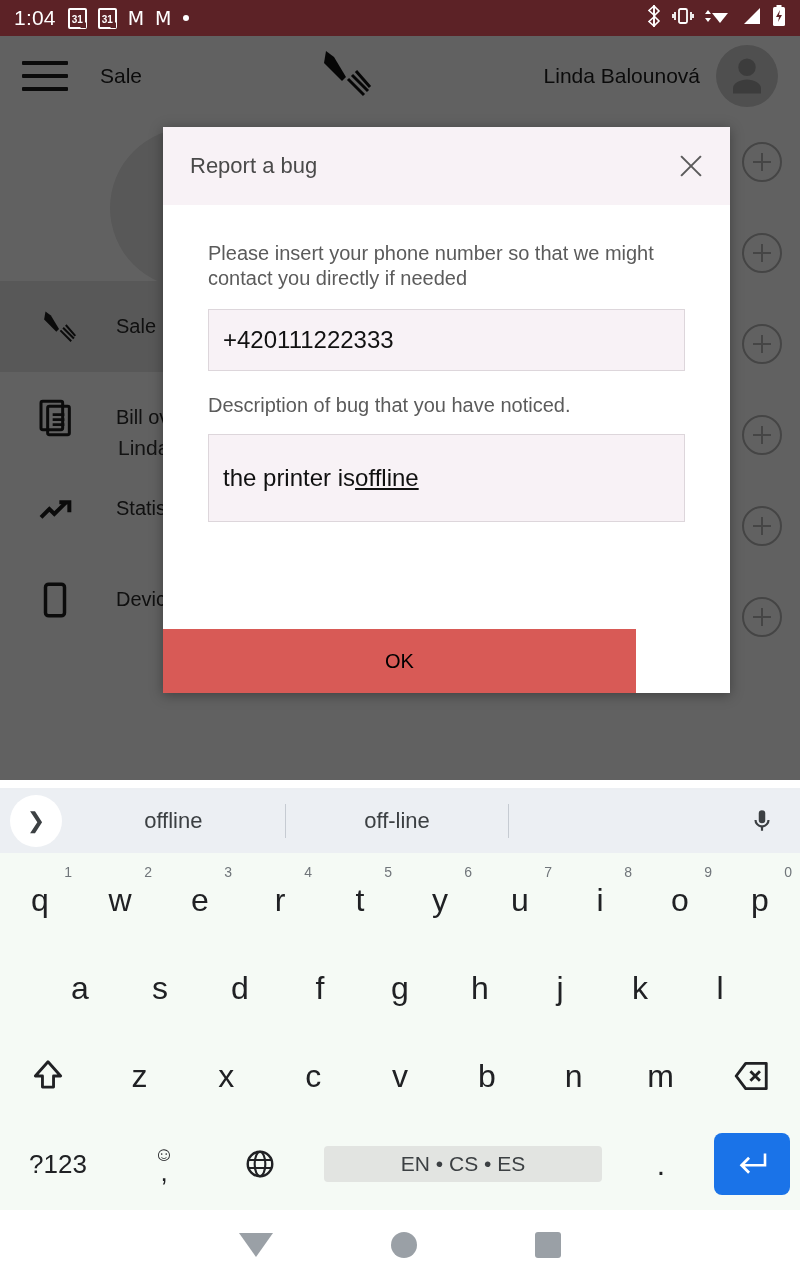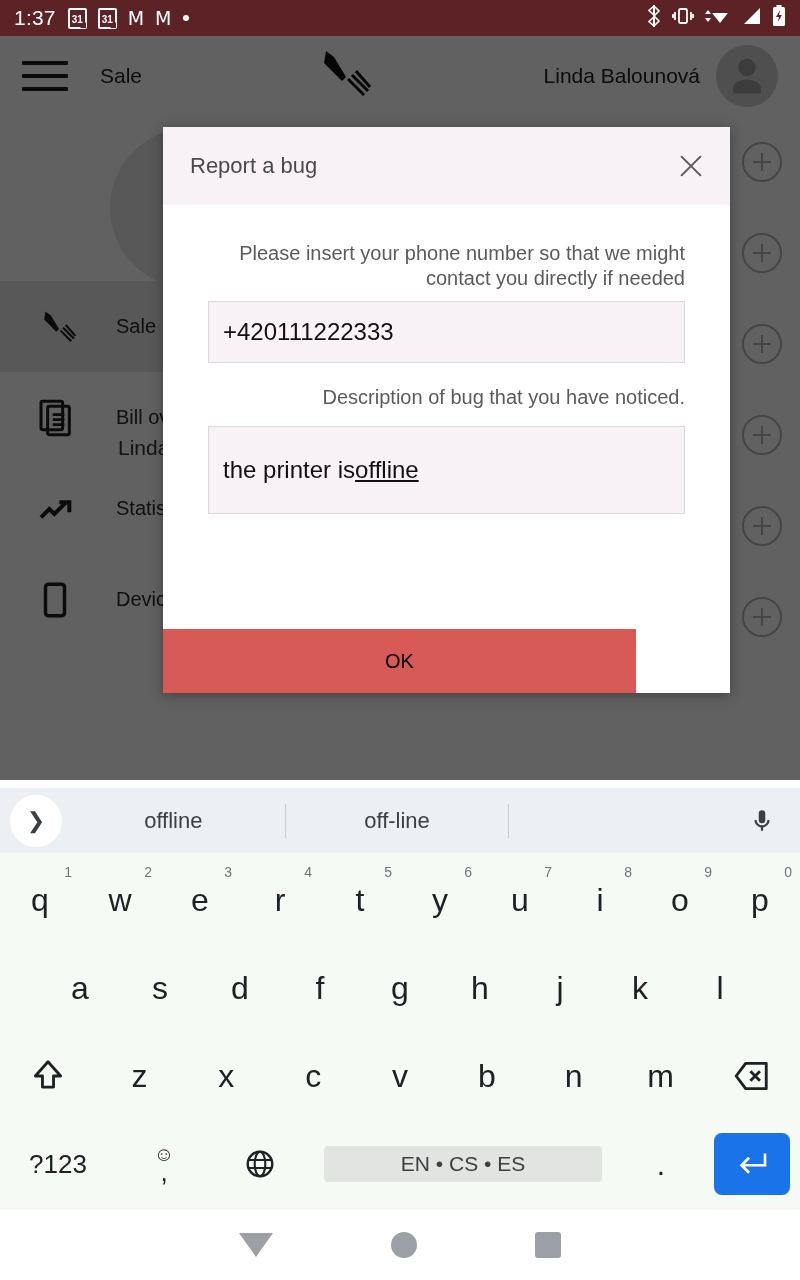--- a/index.html
+++ b/index.html
@@ -91,24 +91,24 @@
     height:78px; background:#f8f2f6; display:flex; align-items:center;
     padding:0 22px 0 27px;
   }
   #dialog-title { font-size:22px; color:#4a4a4a; }
   #dialog-close { margin-left:auto; width:34px; height:34px; position:relative; cursor:pointer; }
   #dialog-close:before, #dialog-close:after {
     content:""; position:absolute; left:50%; top:3px; width:2px; height:28px; background:#5a5a5a;
   }
   #dialog-close:before { transform:translateX(-50%) rotate(45deg); }
   #dialog-close:after  { transform:translateX(-50%) rotate(-45deg); }
-  #dialog-body { padding:36px 45px 0 45px; height:424px;text-align:right; }
+  #dialog-body { padding:36px 45px 0 45px; height:424px; }
   .field-label { font-size:20px; color:#5b5b5b; line-height:25px; }
   .text-field {
-    margin-top:10px; background:#f8f2f6; border:1px solid #ddd6db;
+    margin-top:18px; background:#f8f2f6; border:1px solid #ddd6db;
     font-size:24px; color:#111; padding:0 14px; display:flex; align-items:center;
   }
   #phone-field { height:62px; }
   #desc-field { height:88px; margin-top:16px; }
   .gap { height:22px; }
   .composing { text-decoration:underline; }
   #dialog-ok {
     position:absolute; bottom:0; left:0; width:473px; height:64px;
     background:#d85a56; color:#000000; font-size:20px;
     display:flex; align-items:center; justify-content:center; cursor:pointer;
@@ -156,21 +156,21 @@
      display:flex; align-items:center; justify-content:space-around; padding:0 180px; }
   #nav-back { width:0; height:0; border-left:17px solid transparent; border-right:17px solid transparent;
      border-top:24px solid #9aa0a6; }
   #nav-home { width:26px; height:26px; border-radius:50%; background:#9aa0a6; }
   #nav-recent { width:26px; height:26px; background:#9aa0a6; border-radius:3px; }
 </style>
 </head>
 <body>
 
 <div id="status-bar">
-  <span id="status-clock">1:37</span>
+  <span id="status-clock">1:04</span>
   <span class="status-left-icons">
     <span class="cal-icon">31</span>
     <span class="cal-icon">31</span>
     <span class="m-icon">M</span>
     <span class="m-icon">M</span>
     <span class="dot-icon"></span>
   </span>
   <span class="status-right-icons">
     <span class="si">
       <svg width="16" height="22" viewBox="0 0 16 22">

